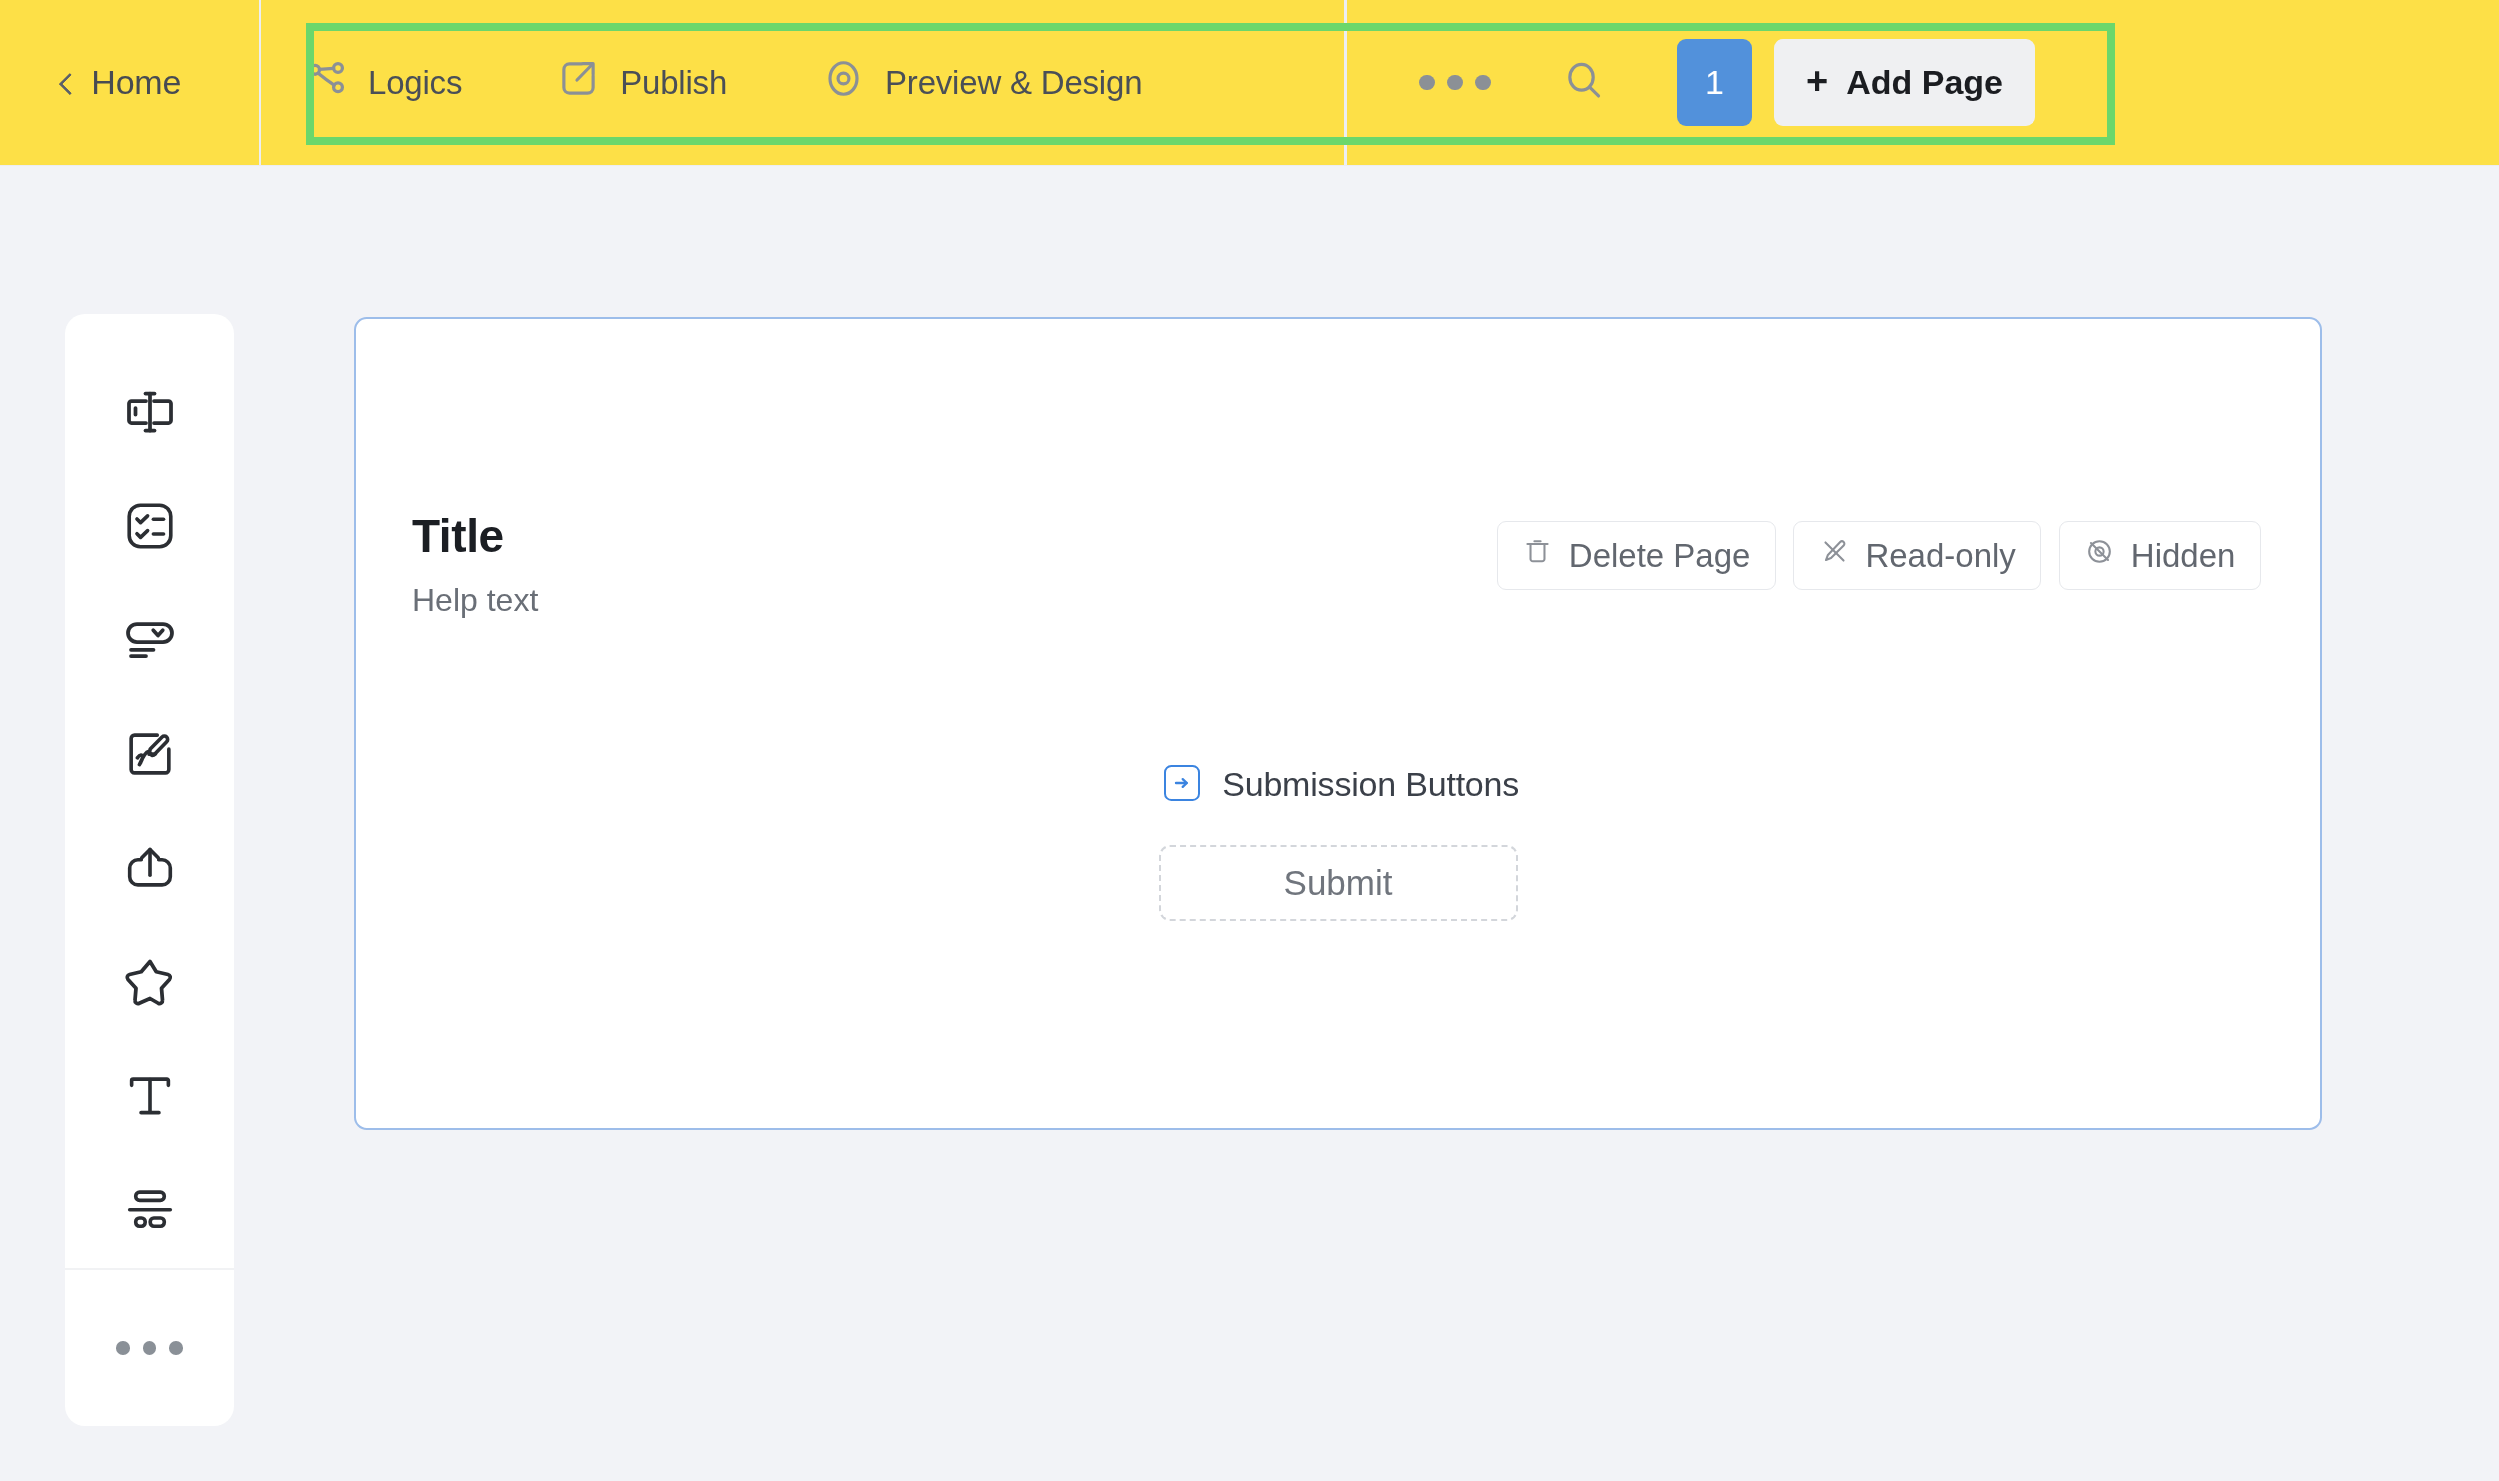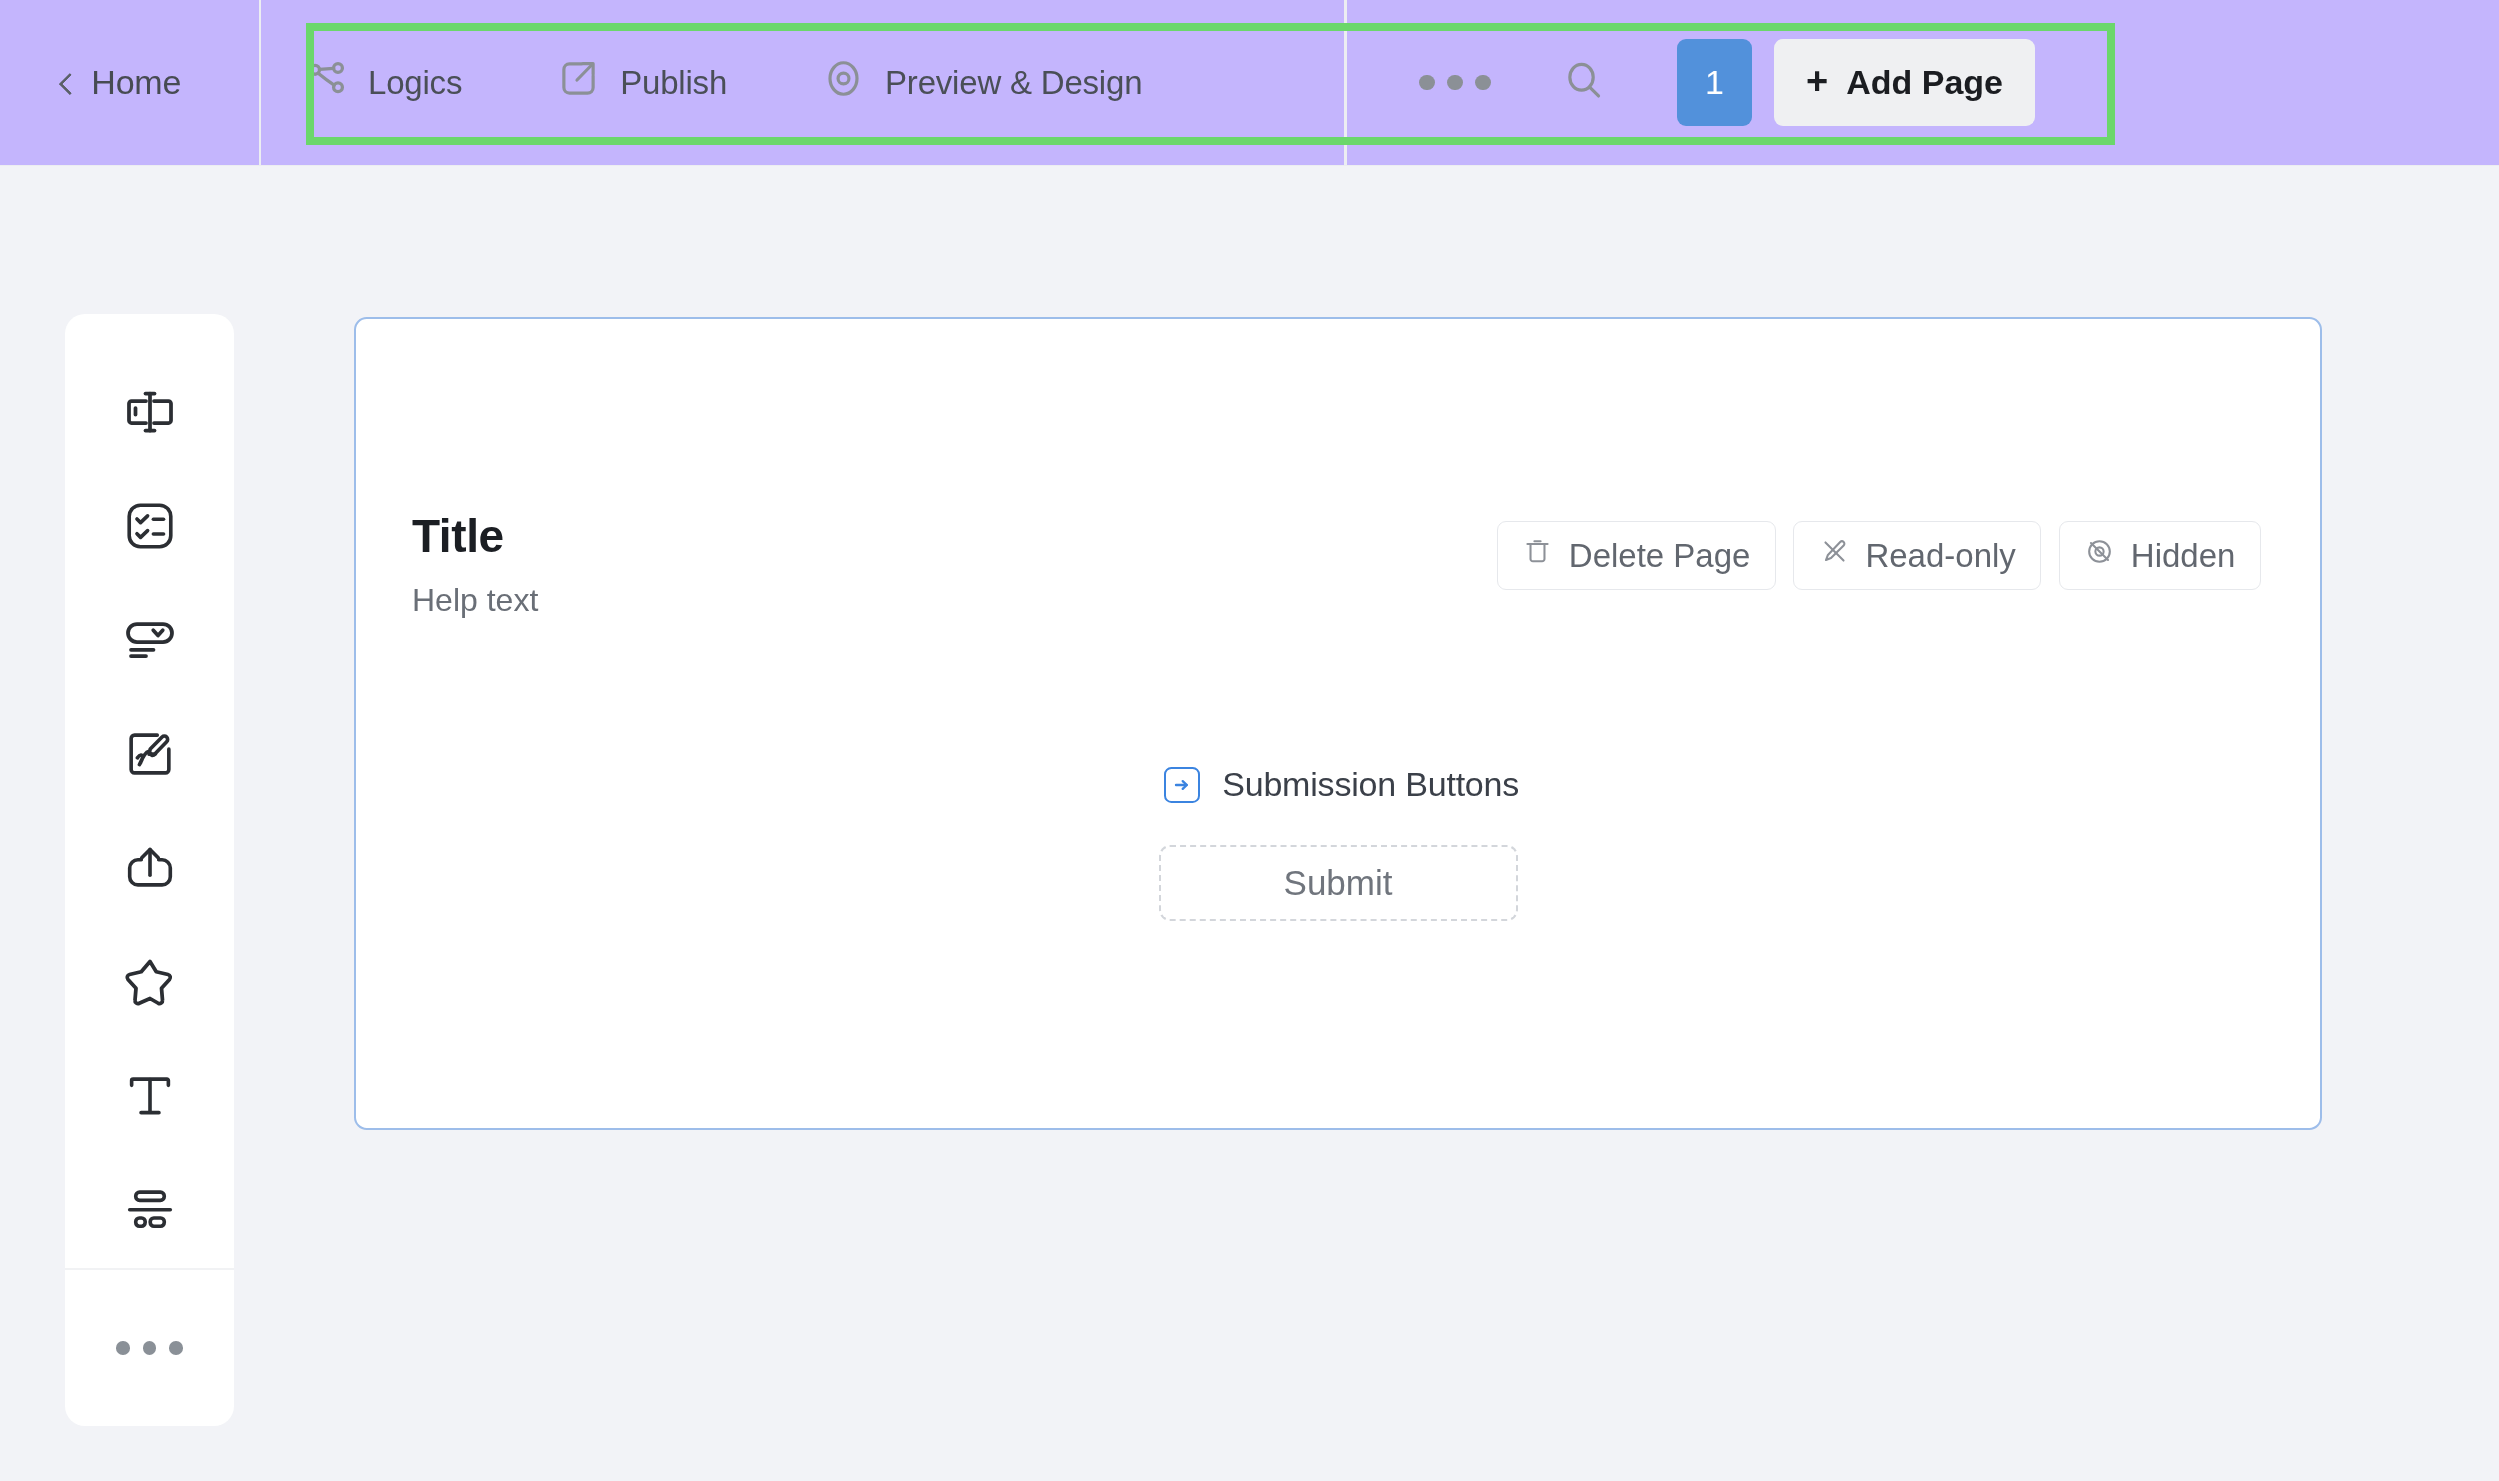--- a/index.html
+++ b/index.html
@@ -21,21 +21,21 @@
     position: relative;
     width: 2500px;
     height: 1482px;
   }
 
   .header {
     position: absolute;
     top: 0; left: 0;
     width: 2500px;
     height: 166px;
-    background: #c4b5fd;
+    background: #fde047;
     border-bottom: 1.8px solid #ecedf1;
   }
 
   .header-home {
     position: absolute;
     left: 0; top: 0;
     width: 261px;
     height: 165px;
     display: flex;
     align-items: center;
@@ -288,21 +288,20 @@
   .submission-block {
     position: absolute;
     left: 0; right: 0;
     top: 446px;
     display: flex;
     flex-direction: column;
     align-items: center;
   }
   .submission-label-row {
     display: flex;
-    align-items: center;
     gap: 22px;
     margin-left: 7.3px;
   }
   .sub-icon-box {
     width: 36px; height: 36px;
     border: 2.7px solid #3b84e0;
     border-radius: 7.3px;
     display: flex;
     align-items: center;
     justify-content: center;

